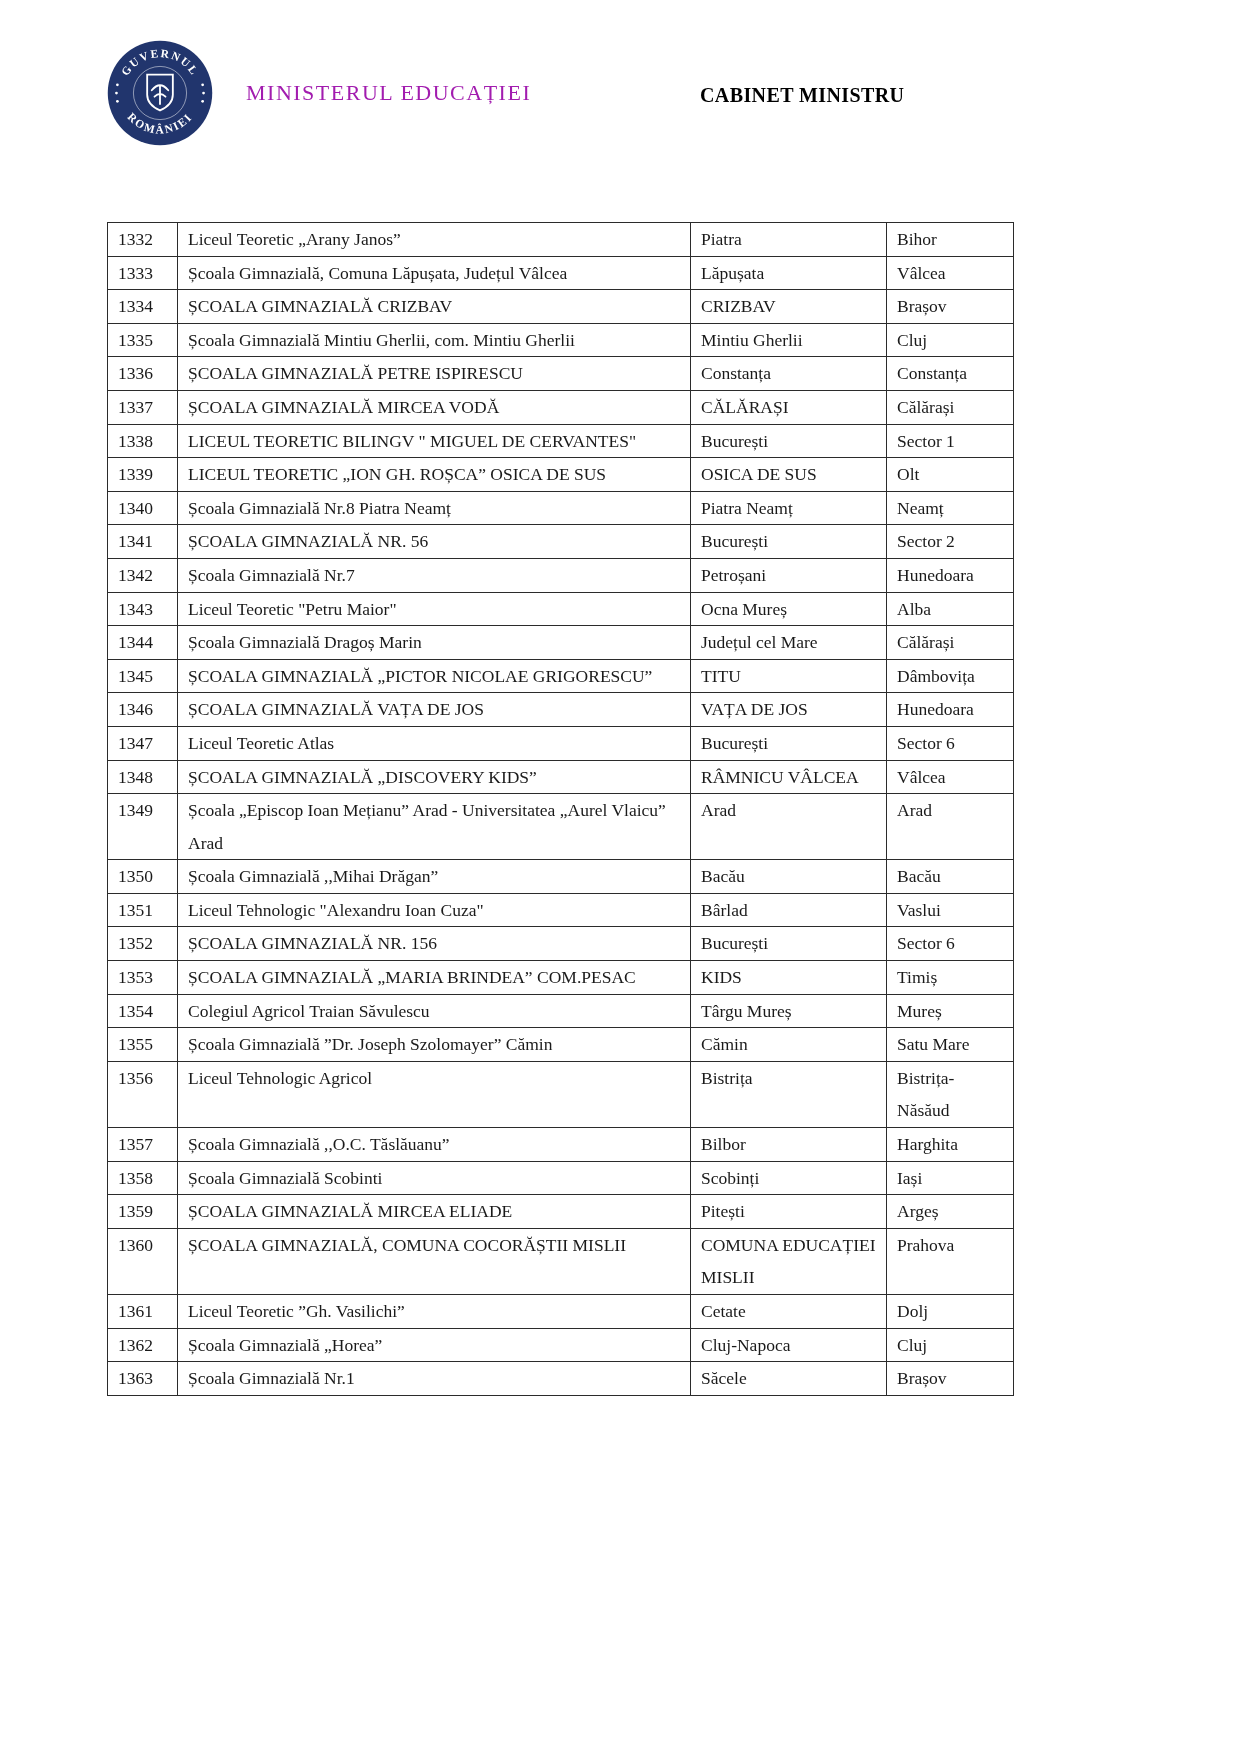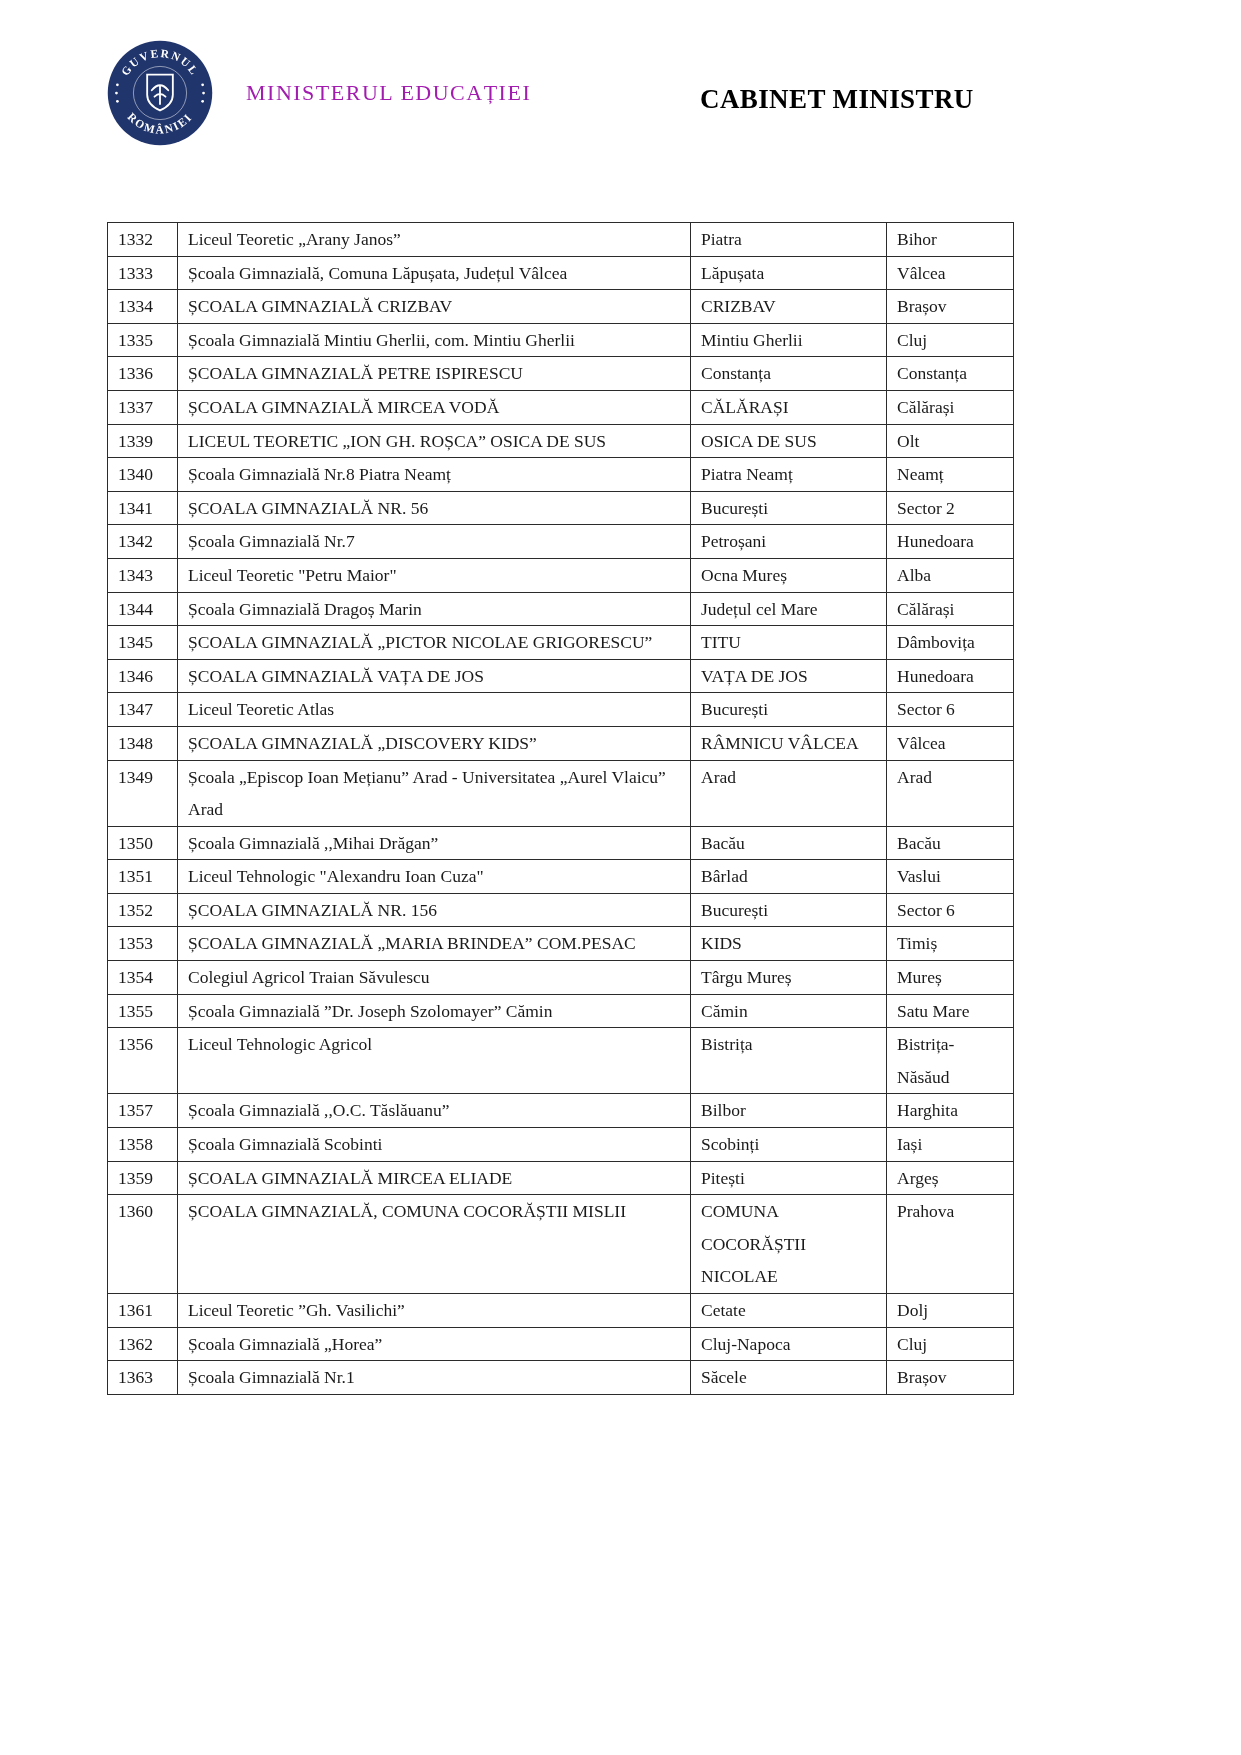--- a/index.html
+++ b/index.html
@@ -33,21 +33,21 @@
     top: 80px;
     font-size: 22px;
     letter-spacing: 1.5px;
     color: #a21caf;
     font-family: "Liberation Serif", serif;
   }
   .cabinet-label {
     position: absolute;
     left: 700px;
     top: 84px;
-    font-size: 27px;
+    font-size: 20px;
     font-weight: bold;
     letter-spacing: 0.4px;
     color: #000000;
     font-family: "Liberation Serif", serif;
   }
   table.school-table {
     position: absolute;
     top: 222px;
     left: 107px;
     width: 906px;
@@ -144,20 +144,26 @@
       <td class="col-county">Constanța</td>
     </tr>
 
     <tr>
       <td class="col-num">1337</td>
       <td class="col-name">ȘCOALA GIMNAZIALĂ MIRCEA VODĂ</td>
       <td class="col-city">CĂLĂRAȘI</td>
       <td class="col-county">Călărași</td>
     </tr>
 
+    <tr>
+      <td class="col-num">1338</td>
+      <td class="col-name">LICEUL TEORETIC BILINGV " MIGUEL DE CERVANTES"</td>
+      <td class="col-city">București</td>
+      <td class="col-county">Sector 1</td>
+    </tr>
 
     <tr>
       <td class="col-num">1339</td>
       <td class="col-name">LICEUL TEORETIC „ION GH. ROȘCA” OSICA DE SUS</td>
       <td class="col-city">OSICA DE SUS</td>
       <td class="col-county">Olt</td>
     </tr>
 
     <tr>
       <td class="col-num">1340</td>
@@ -295,21 +301,21 @@
     <tr>
       <td class="col-num">1359</td>
       <td class="col-name">ȘCOALA GIMNAZIALĂ MIRCEA ELIADE</td>
       <td class="col-city">Pitești</td>
       <td class="col-county">Argeș</td>
     </tr>
 
     <tr>
       <td class="col-num">1360</td>
       <td class="col-name">ȘCOALA GIMNAZIALĂ, COMUNA COCORĂȘTII MISLII</td>
-      <td class="col-city">COMUNA COCORĂȘTII NICOLAE</td>
+      <td class="col-city">COMUNA EDUCAȚIEI MISLII</td>
       <td class="col-county">Prahova</td>
     </tr>
 
     <tr>
       <td class="col-num">1361</td>
       <td class="col-name">Liceul Teoretic ”Gh. Vasilichi”</td>
       <td class="col-city">Cetate</td>
       <td class="col-county">Dolj</td>
     </tr>
 

